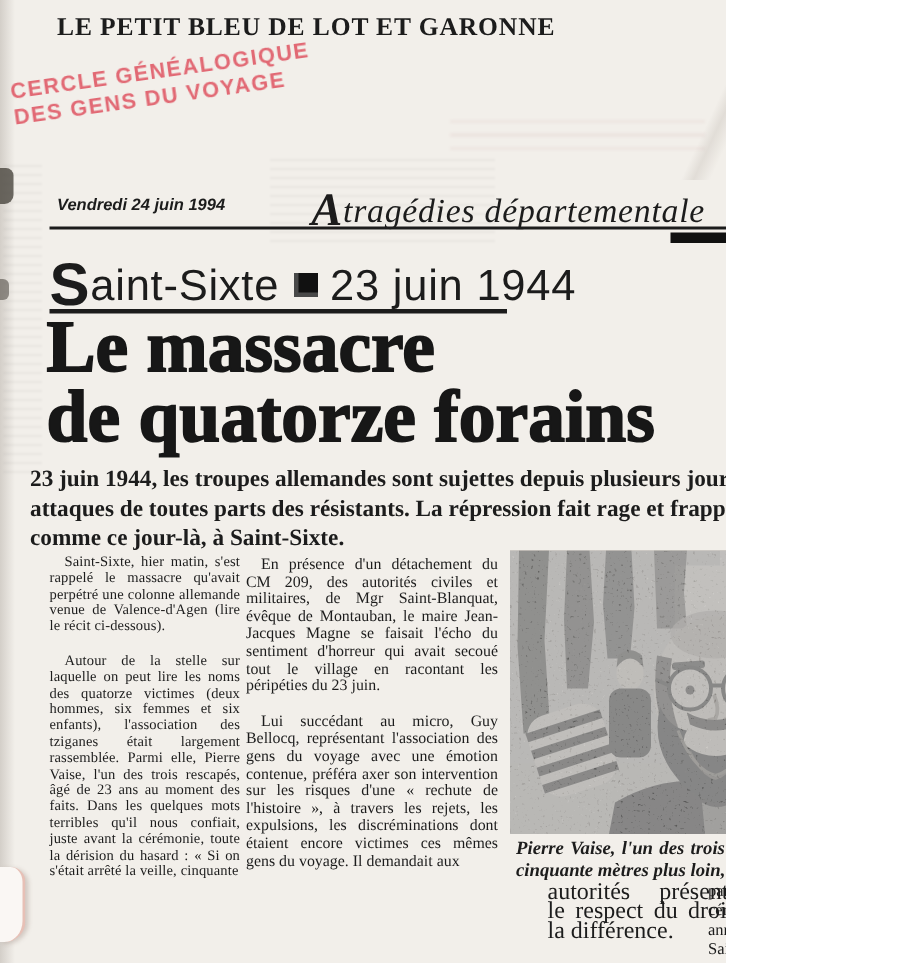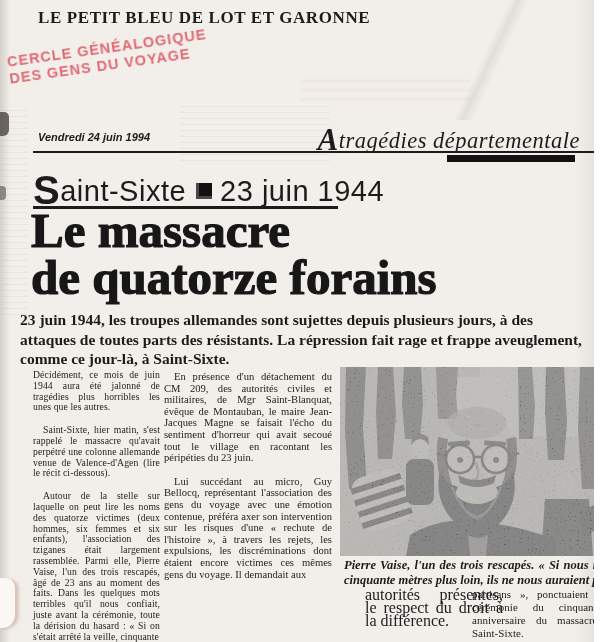--- a/index.html
+++ b/index.html
@@ -1,18 +1,18 @@
 <!DOCTYPE html>
 <html><head>
 <meta charset="utf-8">
 <style>
   html,body{margin:0;padding:0;}
   #page{
     position:relative;
-    width:594px;height:642px;
+    width:484px;height:642px;
     background:#f2efea;
     overflow:hidden;
     font-family:"Liberation Serif", serif;
     color:#1c1c1c;
   }
   
   .scan-shade-left{position:absolute;left:0;top:0;width:10px;height:642px;
     background:linear-gradient(90deg,rgba(120,110,100,.25),rgba(120,110,100,0));}
   .crease-topright{position:absolute;left:380px;top:0;width:226px;height:120px;
     background:linear-gradient(115deg,transparent 46%,rgba(150,140,130,.18) 49%,transparent 53%);}
@@ -102,21 +102,20 @@
   <div class="rule-kicker"></div>
 
   <div class="headline">
     <div>Le massacre</div>
     <div>de quatorze forains</div>
   </div>
 
   <div class="lead">23 juin 1944, les troupes allemandes sont sujettes depuis plusieurs jours, à des attaques de toutes parts des résistants. La répression fait rage et frappe aveuglement, comme ce jour-là, à Saint-Sixte.</div>
 
   <div id="col1" class="col">
-    <p class="noindent">Décidément, ce mois de juin 1944 aura été jalonné de tragédies plus horribles les unes que les autres.</p>
     <p>Saint-Sixte, hier matin, s'est rappelé le massacre qu'avait perpétré une colonne allemande venue de Valence-d'Agen (lire le récit ci-dessous).</p>
     <p>Autour de la stelle sur laquelle on peut lire les noms des quatorze victimes (deux hommes, six femmes et six enfants), l'association des tziganes était largement rassemblée. Parmi elle, Pierre Vaise, l'un des trois rescapés, âgé de 23 ans au moment des faits. Dans les quelques mots terribles qu'il nous confiait, juste avant la cérémonie, toute la dérision du hasard : « Si on s'était arrêté la veille, cinquante</p>
   </div>
 
   <div id="col2" class="col">
     <p>En présence d'un détachement du CM 209, des autorités civiles et militaires, de Mgr Saint-Blanquat, évêque de Montauban, le maire Jean-Jacques Magne se faisait l'écho du sentiment d'horreur qui avait secoué tout le village en racontant les péripéties du 23 juin.</p>
     <p>Lui succédant au micro, Guy Bellocq, représentant l'association des gens du voyage avec une émotion contenue, préféra axer son intervention sur les risques d'une « rechute de l'histoire », à travers les rejets, les expulsions, les discréminations dont étaient encore victimes ces mêmes gens du voyage. Il demandait aux</p>
   </div>
 
   <div class="photo">

